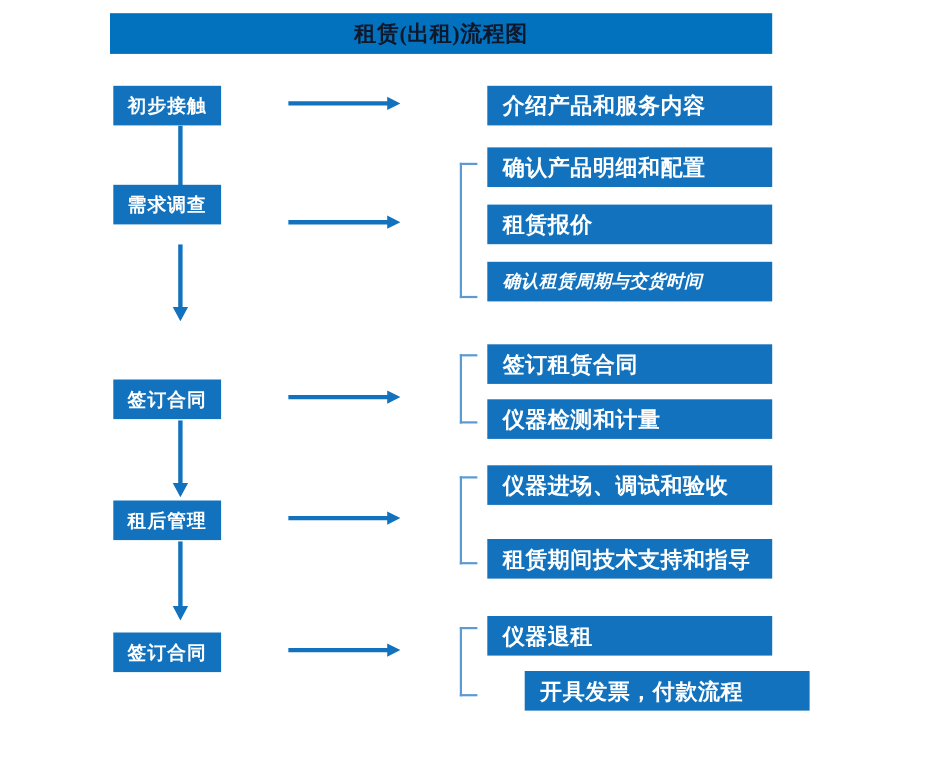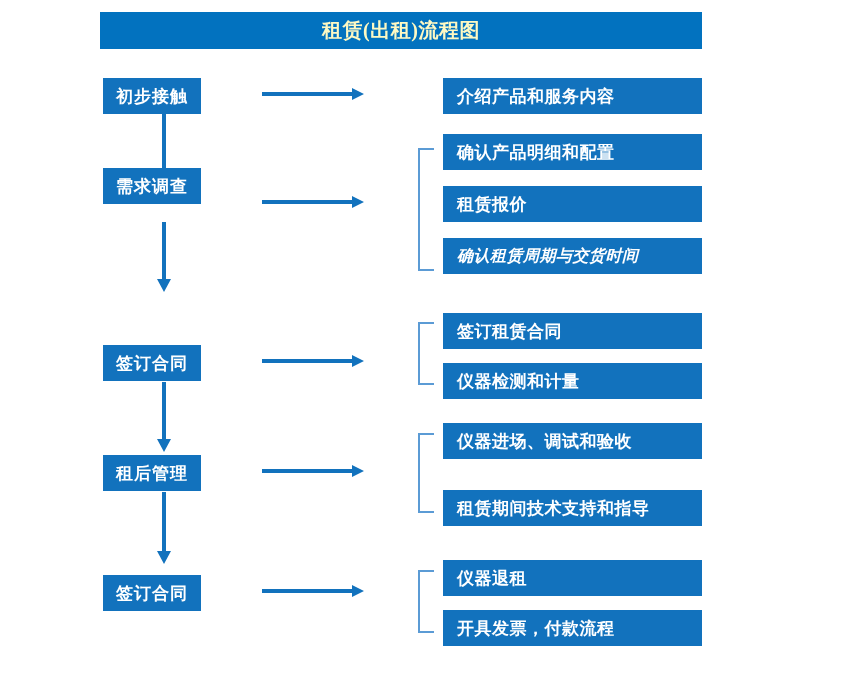--- a/index.html
+++ b/index.html
@@ -17,21 +17,21 @@
     background: #ffffff;
     overflow: hidden;
   }
   .title-bar {
     position: absolute;
     left: 100px;
     top: 12px;
     width: 602px;
     height: 37px;
     background: #0272bf;
-    color: #fef9c3;
+    color: #0f172a;
     font-size: 20px;
     font-weight: bold;
     display: flex;
     align-items: center;
     justify-content: center;
     letter-spacing: 0.5px;
   }
   .stage-box {
     position: absolute;
     left: 103px;
@@ -46,21 +46,21 @@
     justify-content: center;
     letter-spacing: 1px;
   }
   .detail-box {
     position: absolute;
     left: 443px;
     width: 259px;
     height: 36px;
     background: #1272bd;
     color: #ffffff;
-    font-size: 17px;
+    font-size: 20px;
     font-weight: bold;
     display: flex;
     align-items: center;
     padding-left: 14px;
     box-sizing: border-box;
     letter-spacing: 0.5px;
     white-space: nowrap;
   }
   .detail-box.wide {
     font-size: 16px;
@@ -153,15 +153,15 @@
 
   <div class="stage-box" style="top:575px;">签订合同</div>
 
   <svg class="h-arrow" style="top:584px;" viewBox="0 0 102 14">
     <path d="M0 5 H90 V1 L102 7 L90 13 V9 H0 Z" fill="#1272bd"></path>
   </svg>
 
   <div class="bracket" style="top:570px; height:63px;"></div>
 
   <div class="detail-box" style="top:560px;">仪器退租</div>
-  <div class="detail-box" style="top:610px;">开具发票，付款流程</div>
+  <div class="detail-box" style="top:610px;margin-left:34px;">开具发票，付款流程</div>
 
 </div>
 
 </body></html>

